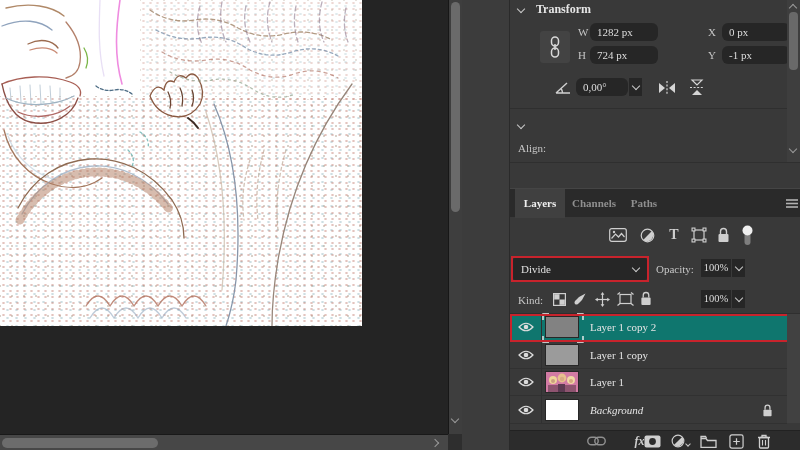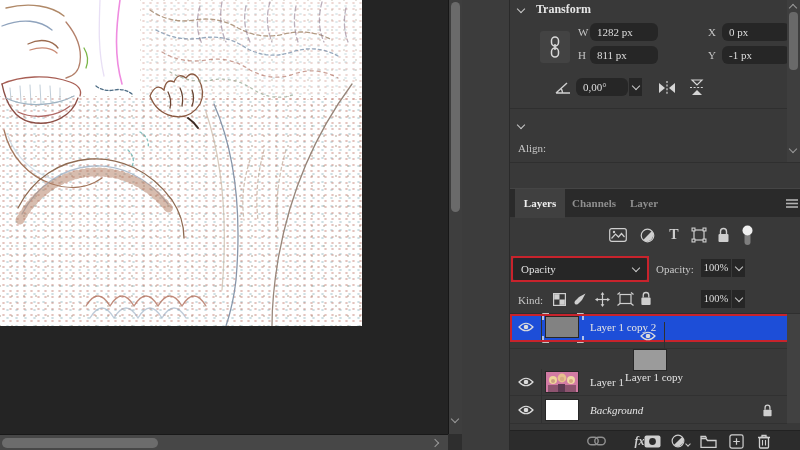--- a/index.html
+++ b/index.html
@@ -134,21 +134,21 @@
         </g>
       </svg>
     </div>
 
     <div class="abs lbl" style="left:68px;top:26px;">W</div>
     <div class="abs field" style="left:80px;top:23px;width:68px;">1282 px</div>
     <div class="abs lbl" style="left:198px;top:26px;">X</div>
     <div class="abs field" style="left:212px;top:23px;width:68px;">0 px</div>
 
     <div class="abs lbl" style="left:68px;top:49px;">H</div>
-    <div class="abs field" style="left:80px;top:46px;width:68px;">811 px</div>
+    <div class="abs field" style="left:80px;top:46px;width:68px;">724 px</div>
     <div class="abs lbl" style="left:198px;top:49px;">Y</div>
     <div class="abs field" style="left:212px;top:46px;width:68px;">-1 px</div>
 
     <svg class="abs" style="left:44px;top:79px;" width="18" height="16" viewBox="0 0 18 16">
       <g fill="none" stroke="#cfcfcf" stroke-width="1.4">
         <path d="M2,14 L16,14 M2,14 L13,4"></path>
         <path d="M8.5,14 A7,7 0 0 0 7,9.5"></path>
       </g>
     </svg>
     <div class="abs" style="left:66px;top:78px;display:flex;">
@@ -180,21 +180,21 @@
     <div class="abs prop-scroll">
       <span class="chev up dim" style="position:absolute;left:3px;top:5px;"></span>
       <div class="prop-thumb"></div>
       <span class="chev dim" style="position:absolute;left:3px;top:146px;"></span>
     </div>
     <div class="abs vline" style="left:0;top:162px;width:290px;height:1px;"></div>
 
     <div class="abs tabstrip">
       <div class="tab active" style="left:5px;width:50px;">Layers</div>
       <div class="tab inactive" style="left:58px;width:52px;">Channels</div>
-      <div class="tab inactive" style="left:114px;width:40px;">Layer</div>
+      <div class="tab inactive" style="left:114px;width:40px;">Paths</div>
       <svg style="position:absolute;left:276px;top:10px;" width="12" height="9" viewBox="0 0 12 9">
         <g stroke="#b2b2b2" stroke-width="1.6">
             <line x1="0" y1="1" x2="12" y2="1"></line>
             <line x1="0" y1="4.5" x2="12" y2="4.5"></line>
             <line x1="0" y1="8" x2="12" y2="8"></line>
           </g>
       </svg>
     </div>
 
     <div class="abs iconbtn" style="left:98px;top:227px;width:20px;height:16px;">
@@ -238,21 +238,21 @@
     </div>
     <div class="abs iconbtn" style="left:228px;top:224px;width:18px;height:22px;">
       <svg width="11" height="21" viewBox="0 0 11 21">
         <rect x="2.5" y="8" width="6" height="12" rx="3" fill="#7e7e7e"></rect>
         <circle cx="5.5" cy="5.5" r="5" fill="#efefef"></circle>
       </svg>
     </div>
 
     <div class="abs redbox" style="left:1px;top:256px;width:138px;height:26px;">
       <div class="dropdown" style="width:100%;height:100%;border:none;background:#262626;padding:0 8px;">
-        <span style="font-size:11px;color:#e0e0e0;">Opacity</span>
+        <span style="font-size:11px;color:#e0e0e0;">Divide</span>
         <span class="chev" style="margin-left:auto;margin-top:-3px;"></span>
       </div>
     </div>
     <div class="abs lbl" style="left:146px;top:263px;">Opacity:</div>
     <div class="abs" style="left:191px;top:259px;display:flex;">
       <div class="valbox" style="width:30px;">100%</div>
       <div class="chevseg">
           <span class="chev" style="margin-top:-3px;"></span>
         </div>
     </div>
@@ -303,42 +303,42 @@
     </div>
     <div class="abs lbl" style="left:163px;top:294px;margin-top:36px;">Fill:</div>
     <div class="abs" style="left:191px;top:290px;display:flex;">
       <div class="valbox" style="width:30px;">100%</div>
       <div class="chevseg">
           <span class="chev" style="margin-top:-3px;"></span>
         </div>
     </div>
     <div class="abs vline" style="left:0;top:313px;width:290px;height:1px;"></div>
 
-    <div class="lrow" style="top:314px;background:#1d4ed8;">
+    <div class="lrow" style="top:314px;background:#0f766e;">
       <div class="eyecell">
         <svg width="16" height="10" viewBox="0 0 16 10">
           <path d="M1,5 Q8,-2.5 15,5 Q8,12.5 1,5 Z" fill="none" stroke="#dcdcdc" stroke-width="1.2"></path>
             <circle cx="8" cy="5" r="2.3" fill="#dcdcdc"></circle>
         </svg>
       </div>
       <div class="thumb" style="background:#828282;">
         <svg style="position:absolute;left:-4px;top:-4px;" width="42" height="30" viewBox="0 0 42 30">
           <g fill="none" stroke="#f2f2f2" stroke-width="1.4">
             <path d="M1,7 V1 H7"></path>
               <path d="M35,1 H41 V7"></path>
               <path d="M41,23 V29 H35"></path>
               <path d="M7,29 H1 V23"></path>
           </g>
         </svg>
       </div>
       <span class="lname">Layer 1 copy 2</span>
     </div>
     <div class="abs" style="left:0;top:314px;width:279px;height:28px;border:2px solid #c8232c;pointer-events:none;"></div>
 
-    <div class="lrow" style="top:322px;flex-direction:column;">
+    <div class="lrow" style="top:342px;">
       <div class="eyecell">
         <svg width="16" height="10" viewBox="0 0 16 10">
           <path d="M1,5 Q8,-2.5 15,5 Q8,12.5 1,5 Z" fill="none" stroke="#dcdcdc" stroke-width="1.2"></path>
             <circle cx="8" cy="5" r="2.3" fill="#dcdcdc"></circle>
         </svg>
       </div>
       <div class="thumb" style="background:#9b9b9b;"></div>
       <span class="lname">Layer 1 copy</span>
     </div>
 

